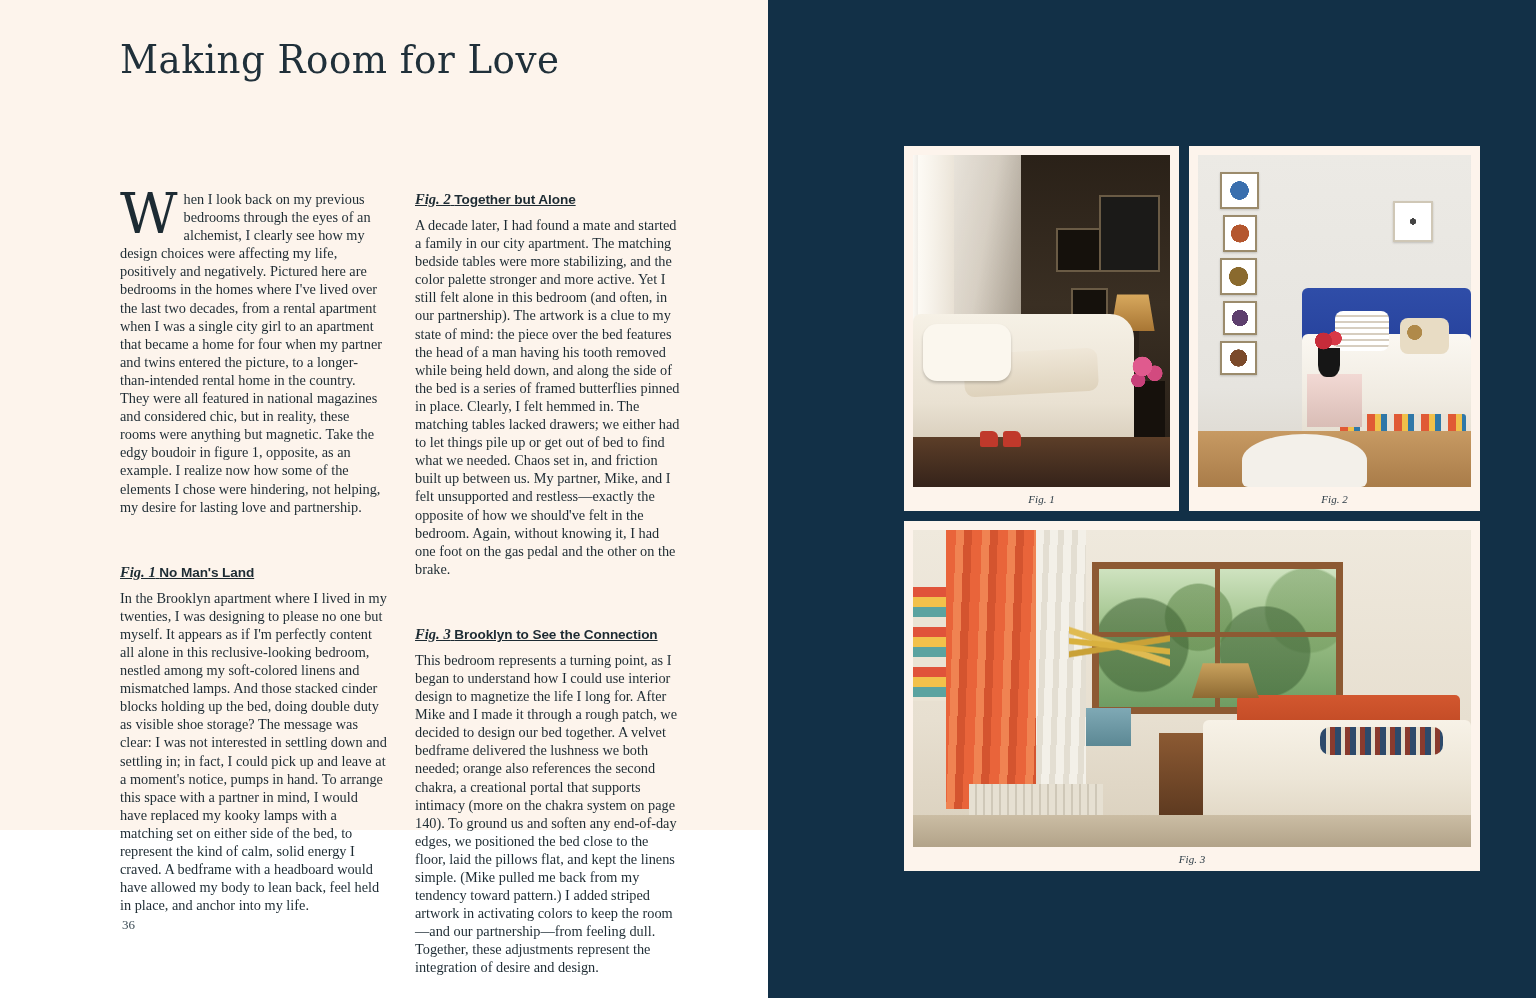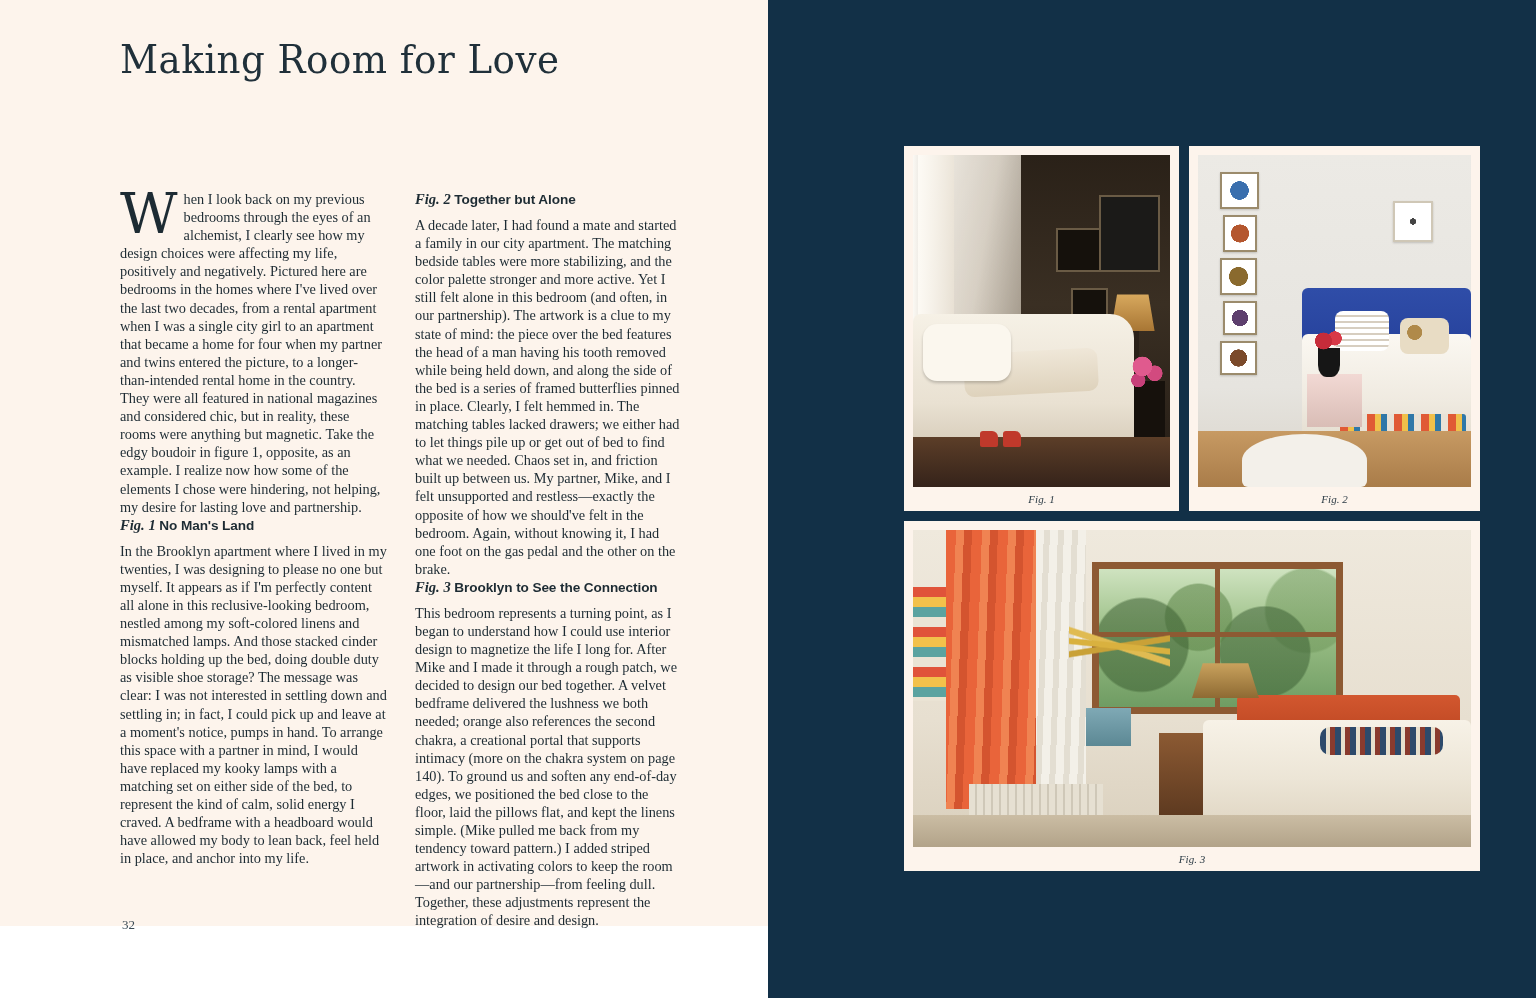--- a/index.html
+++ b/index.html
@@ -16,21 +16,21 @@
   .spread {
     position: relative;
     width: 1536px;
     height: 998px;
     display: flex;
   }
   
   .page-left {
     position: relative;
     width: 768px;
-    height: 926px;
+    height: 830px;
     background: #fdf4ec;
     box-sizing: border-box;
   }
   .page-title {
     position: absolute;
     left: 120px;
     top: 36px;
     font-family: "DejaVu Serif", serif;
     font-size: 40px;
     letter-spacing: 0.5px;
@@ -70,32 +70,34 @@
     padding: 2px 6px 0 0;
     color: #1d2b33;
     font-weight: 400;
   }
   .sec-head {
     font-family: "Liberation Serif", serif;
     font-size: 14.6px;
     color: #1d2b33;
     margin: 0 0 7px 0;
     line-height: 18px;
+    text-decoration: underline;
   }
   .sec-head .fig {
     font-style: italic;
     font-weight: bold;
   }
   .sec-head .ttl {
     font-family: "Liberation Sans", sans-serif;
     font-size: 13.6px;
     font-weight: 600;
     letter-spacing: -0.1px;
   }
   .gap-before {
+    margin-top: 47px;
   }
   .col-2-block { margin-top: 0; }
   .folio {
     position: absolute;
     left: 122px;
     top: 917px;
     font-family: "Liberation Serif", serif;
     font-size: 13px;
     color: #3a4a54;
   }
@@ -320,21 +322,21 @@
           <p class="sec-head">
             <span class="fig">Fig. 3</span>
             <span class="ttl">Brooklyn to See the Connection</span>
           </p>
           <p class="body-text">This bedroom represents a turning point, as I began to understand how I could use interior design to magnetize the life I long for. After Mike and I made it through a rough patch, we decided to design our bed together. A velvet bedframe delivered the lushness we both needed; orange also references the second chakra, a creational portal that supports intimacy (more on the chakra system on page 140). To ground us and soften any end-of-day edges, we positioned the bed close to the floor, laid the pillows flat, and kept the linens simple. (Mike pulled me back from my tendency toward pattern.) I added striped artwork in activating colors to keep the room—and our partnership—from feeling dull. Together, these adjustments represent the integration of desire and design.</p>
         </div>
       </div>
 
     </div>
 
-    <div class="folio">32</div>
+    <div class="folio">36</div>
   </div>
 
   <div class="page-right">
 
     <figure class="plate" id="plate1">
       <div class="photo">
         <div class="f1-bg ph"></div>
         <div class="f1-wallart ph" style="right:26%;top:22%;width:17%;height:12%;"></div>
         <div class="f1-wallart ph" style="right:24%;top:40%;width:13%;height:11%;"></div>
         <div class="f1-wallart ph" style="right:4%;top:12%;width:22%;height:22%;background:#1b1a18;"></div>

